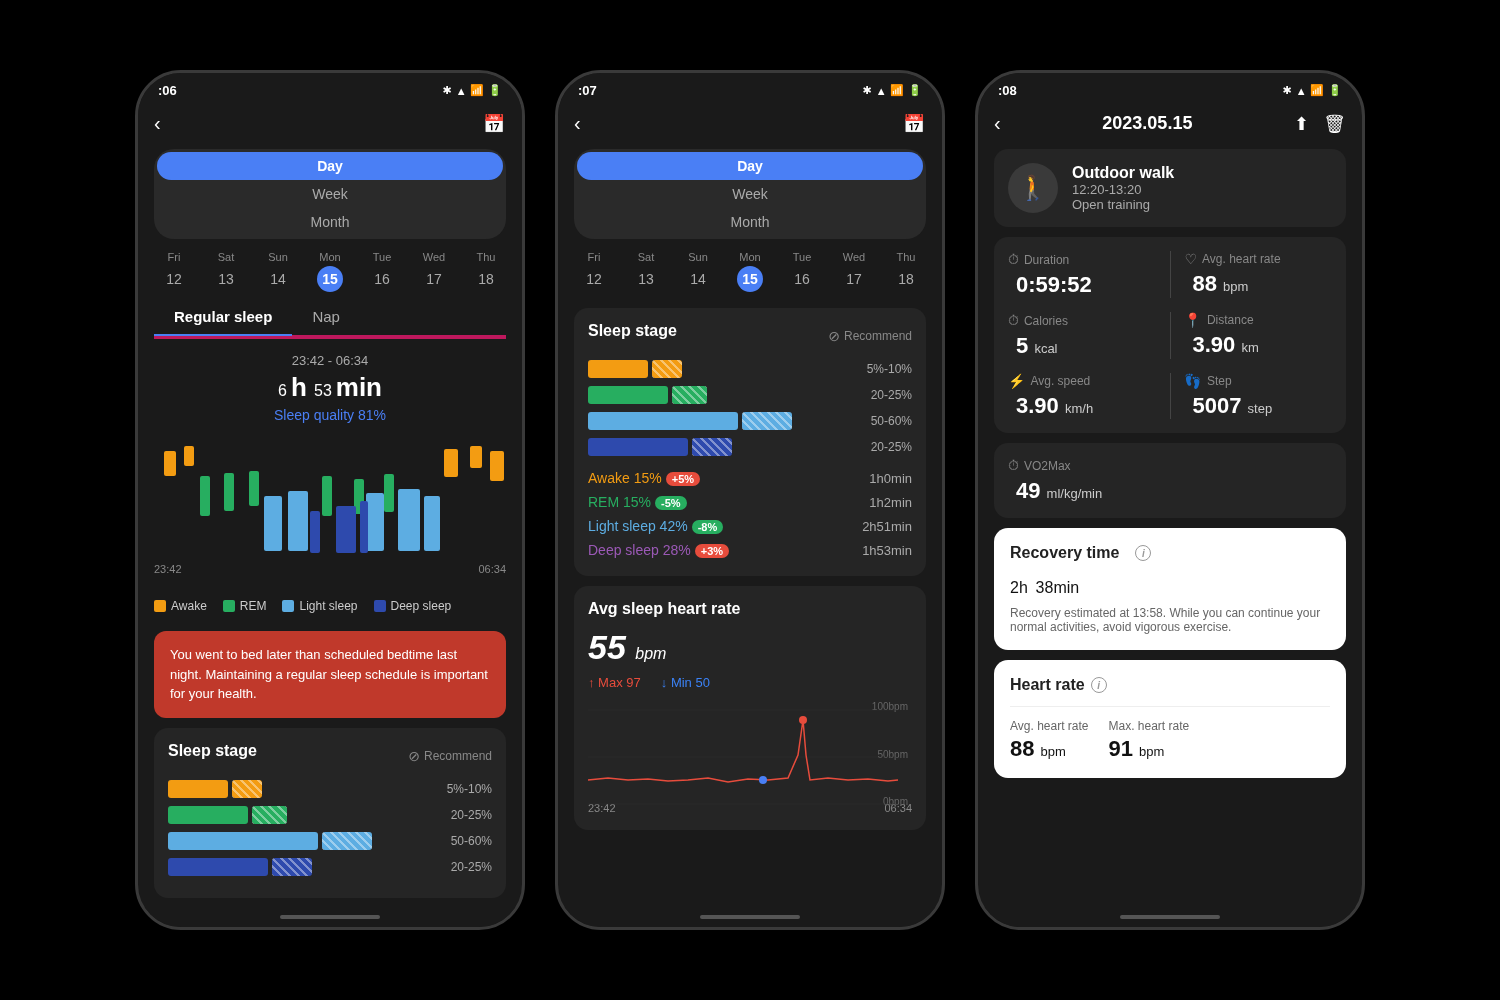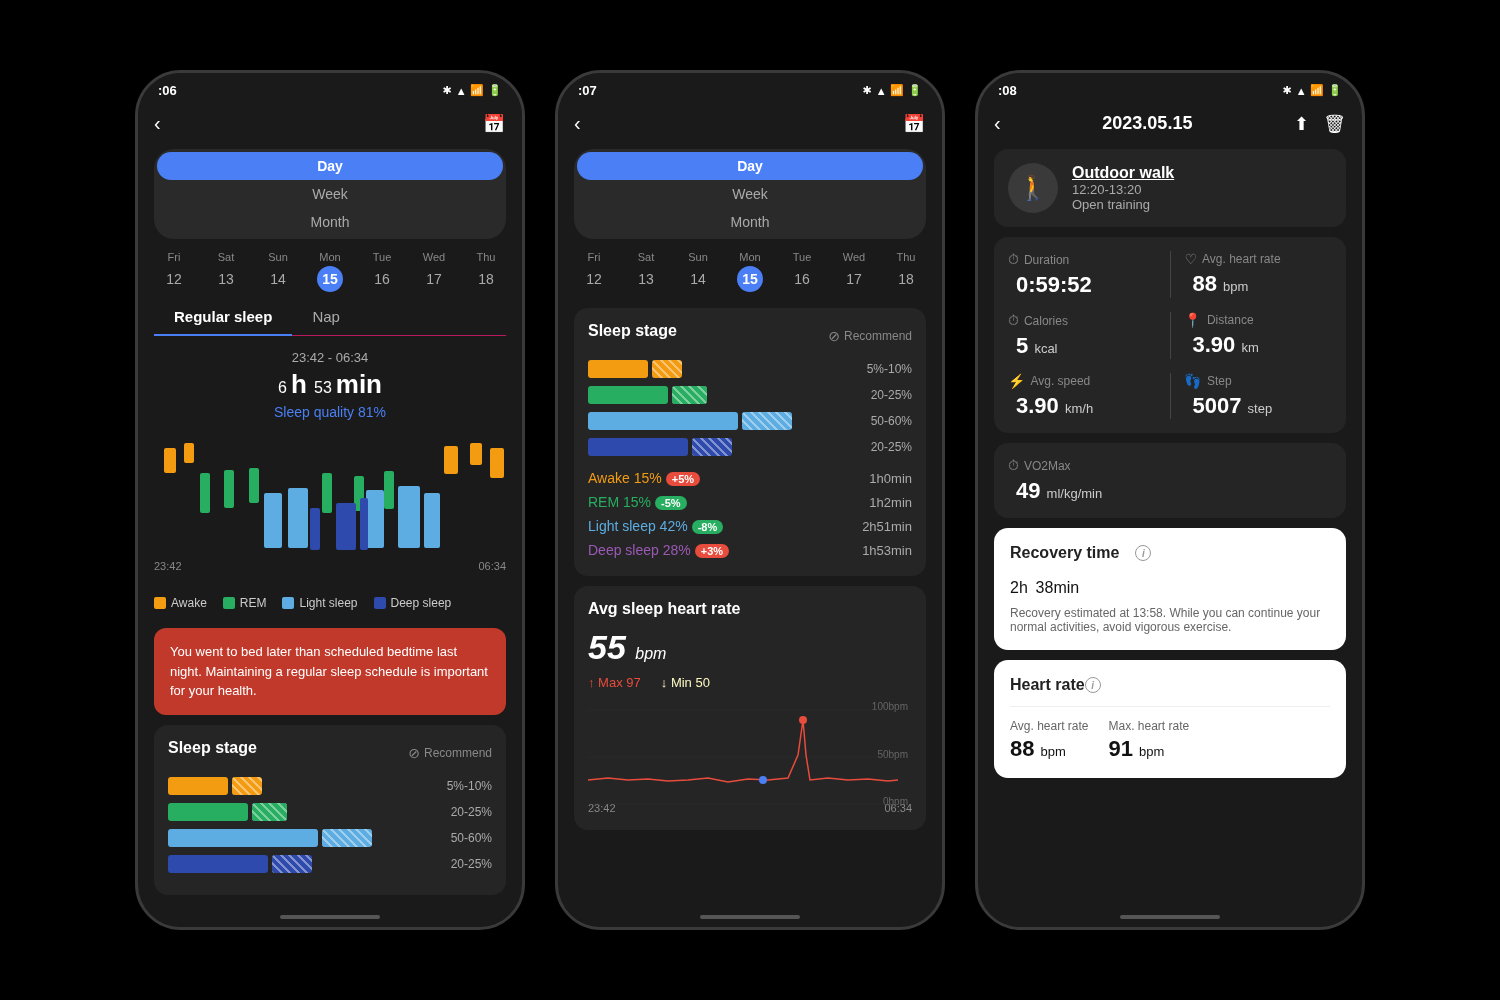--- a/index.html
+++ b/index.html
@@ -109,21 +109,21 @@
     }
     .date-num.today {
       background: #4a7ff5;
       color: #fff;
       font-weight: 700;
     }
 
     
     .section-tabs {
       display: flex;
-      border-bottom: 1px solid #be185d;
+      border-bottom: 4px solid #be185d;
       margin: 0 16px;
     }
     .section-tab {
       padding: 10px 20px;
       color: #aaa;
       font-size: 15px;
       cursor: pointer;
       position: relative;
     }
     .section-tab.active {
@@ -293,21 +293,21 @@
     .hr-value { color: #fff; font-size: 34px; font-weight: 700; margin: 4px 0 8px; font-style: italic; }
     .hr-unit { font-size: 16px; font-weight: 400; }
     .hr-minmax {
       display: flex;
       gap: 20px;
       font-size: 13px;
       color: #aaa;
       margin-bottom: 10px;
     }
     .hr-max { color: #e74c3c; }
-    .hr-min { color: #fef9c3; }
+    .hr-min { color: #3b82f6; }
 
     
     .hr-chart {
       position: relative;
       height: 100px;
     }
 
     
     .workout-header {
       display: flex;
@@ -341,21 +341,21 @@
       height: 50px;
       background: #3a3a3a;
       border-radius: 50%;
       display: flex;
       align-items: center;
       justify-content: center;
       font-size: 24px;
       color: #fff;
       flex-shrink: 0;
     }
-    .workout-name { color: #fff; font-size: 16px; font-weight: 700; text-decoration: underline; }
+    .workout-name { color: #fff; font-size: 16px; font-weight: 700; }
     .workout-time { color: #aaa; font-size: 13px; }
     .workout-type { color: #aaa; font-size: 13px; }
 
     .stats-grid {
       margin: 10px 16px;
       background: #252525;
       border-radius: 14px;
       padding: 14px;
     }
     .stats-row {
@@ -420,21 +420,21 @@
       padding: 16px;
       color: #000;
     }
     .hr-card-title {
       font-size: 16px;
       font-weight: 700;
       color: #222;
       margin-bottom: 10px;
       display: flex;
       align-items: center;
-      gap: 0;
+      gap: 6px;
     }
     .hr-card-row {
       display: flex;
       gap: 20px;
     }
     .hr-card-item {}
     .hr-card-label { font-size: 12px; color: #666; margin-bottom: 3px; }
     .hr-card-value { font-size: 22px; font-weight: 700; color: #111; }
     .hr-card-unit { font-size: 13px; font-weight: 400; }
 

